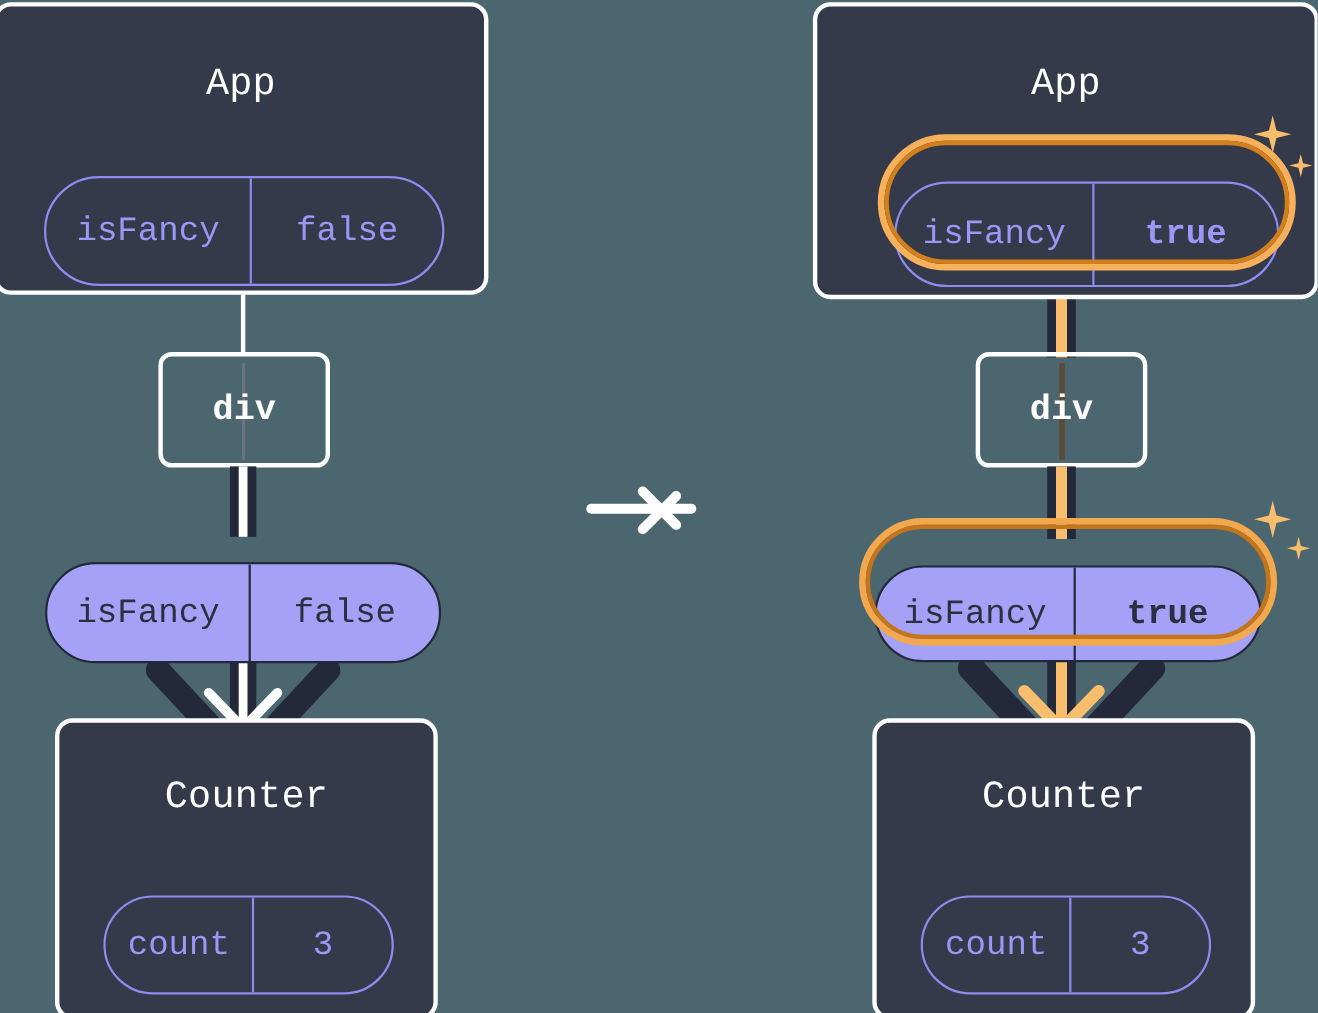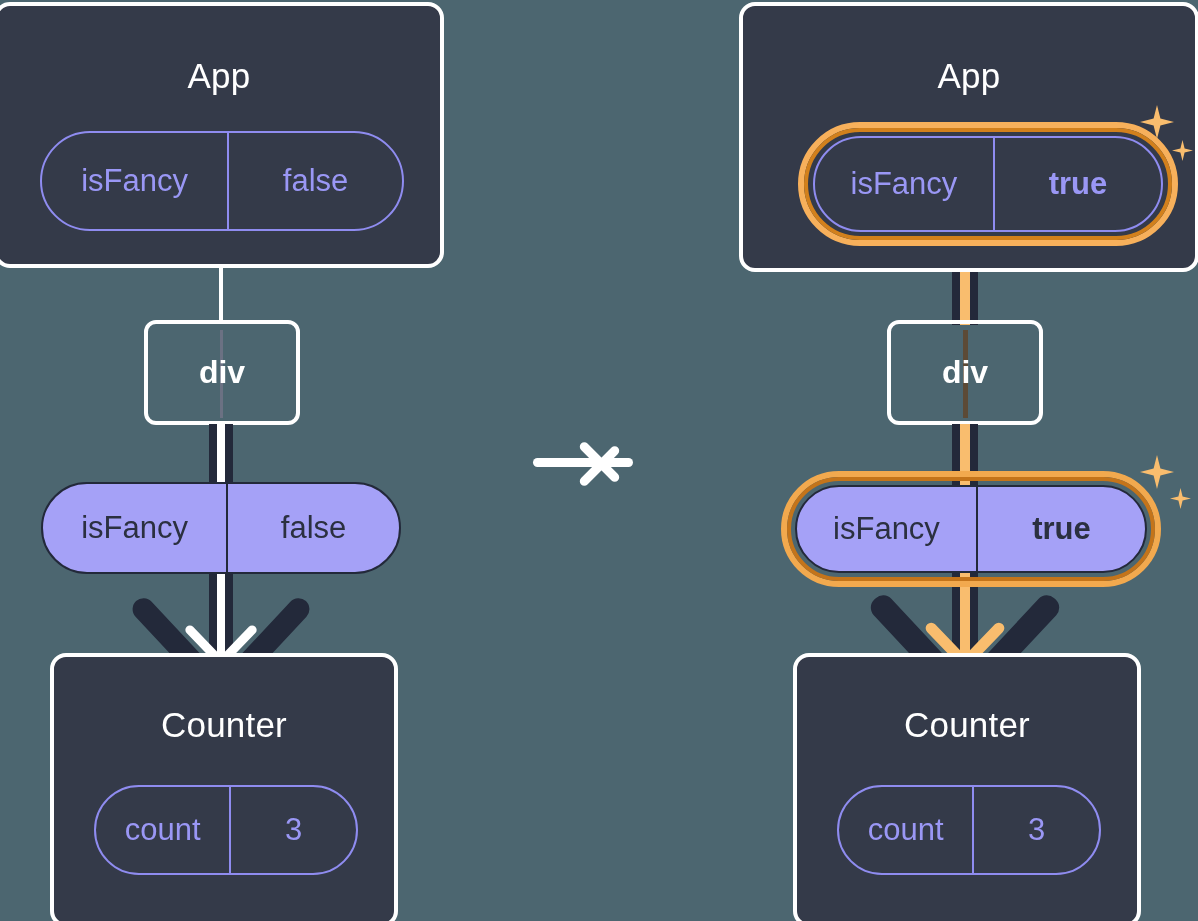--- a/index.html
+++ b/index.html
@@ -6,21 +6,21 @@
     margin: 0;
     padding: 0;
     background: #4c6670;
   }
   #stage {
     position: relative;
     width: 1198px;
     height: 921px;
     background: #4c6670;
     overflow: hidden;
-    font-family: Liberation Sans, sans-serif;
+    font-family: Liberation Mono, monospace;
   }
   .panel { position: absolute; top: 0; width: 599px; height: 921px; }
   .panel.left  { left: 0; }
   .panel.right { left: 599px; }
 
   
   .nodebox {
     position: absolute;
     background: #343a49;
     border: 4px solid #ffffff;
@@ -51,20 +51,21 @@
   }
 
   
   .pill {
     position: absolute;
     box-sizing: border-box;
     display: flex;
     align-items: stretch;
     border-radius: 999px;
     overflow: hidden;
+    margin-top: 29px;
   }
   .pill .cell {
     display: flex;
     align-items: center;
     justify-content: center;
     box-sizing: border-box;
     white-space: nowrap;
   }
   .pill.outline {
     border: 2px solid #8f8cf0;

